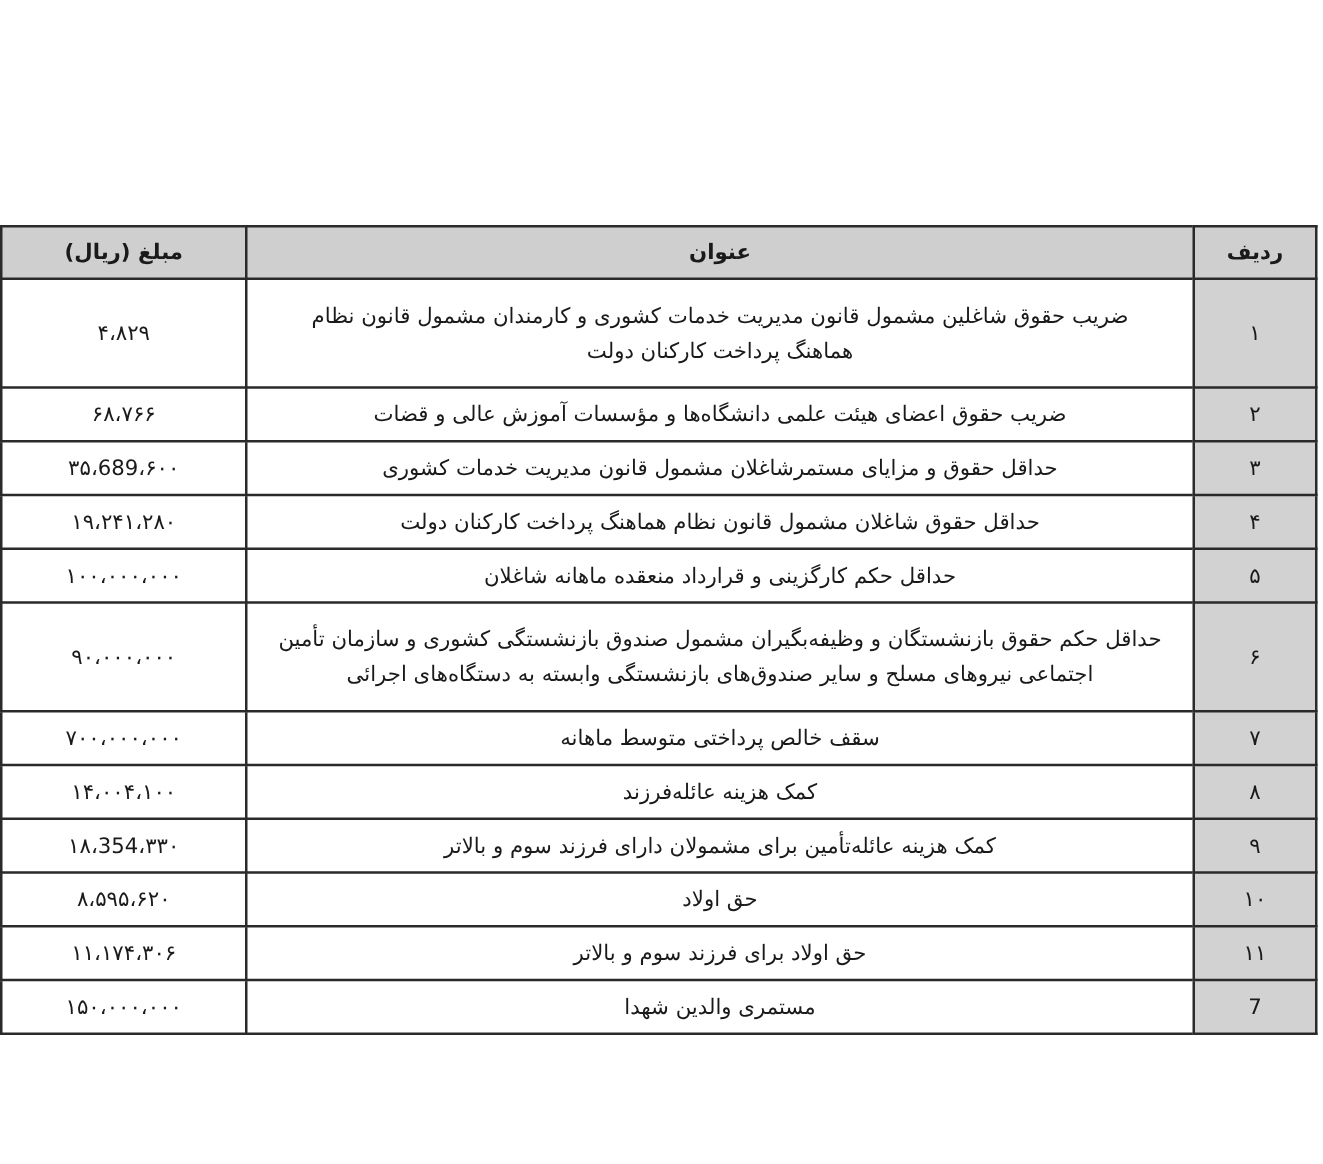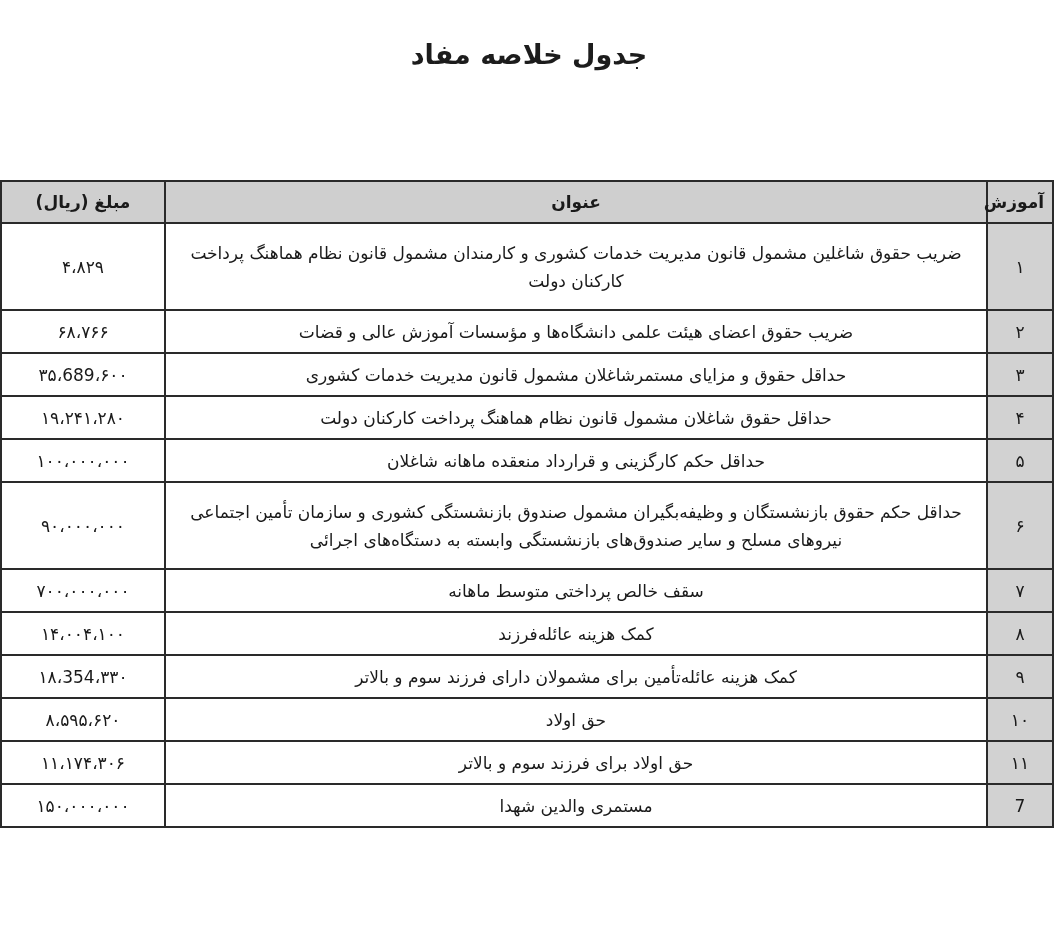--- a/index.html
+++ b/index.html
@@ -35,21 +35,21 @@
       position: absolute;
       left: 0;
       top: 180px;
       width: 1054px;
       border-collapse: collapse;
       direction: rtl;
       table-layout: fixed;
     }
     table.summary td, table.summary th {
       border: 2px solid #2a2a2a;
-      padding: 0 8px;
+      padding: 0 24px;
       font-size: 17px;
       line-height: 28px;
       vertical-align: middle;
     }
     table.summary th {
       background: #cfcfcf;
       font-weight: bold;
       height: 40px;
       font-size: 17px;
     }
@@ -64,27 +64,26 @@
       text-align: center;
     }
     td.col-amount { direction: ltr; letter-spacing: 1px; }
     tr.row td { height: 41px; }
     tr.row.tall td { height: 85px; }
   </style>
 </head>
 <body>
 
 <div class="title-block">
-  <div class="title-line first">جدول خلاصه مفاد</div>
 </div>
 
 <table class="summary">
   <thead>
     <tr>
-      <th class="col-index">آموزش</th>
+      <th class="col-index">ردیف</th>
       <th class="col-title">عنوان</th>
       <th class="col-amount">مبلغ (ریال)</th>
     </tr>
   </thead>
   <tbody>
     <tr class="row tall">
       <td class="col-index">۱</td>
       <td class="col-title">ضریب حقوق شاغلین مشمول قانون مدیریت خدمات کشوری و کارمندان مشمول قانون نظام هماهنگ پرداخت کارکنان دولت</td>
       <td class="col-amount">۴،۸۲۹</td>
     </tr>

